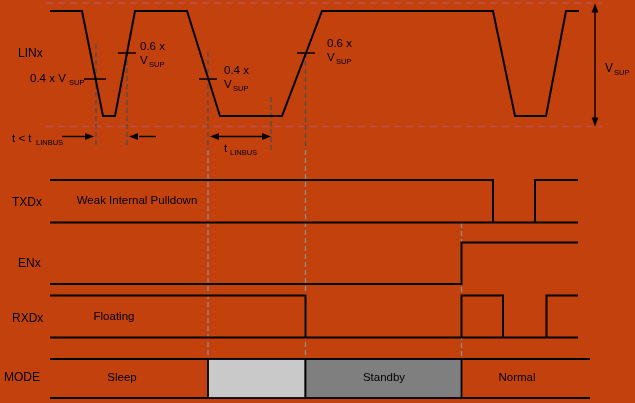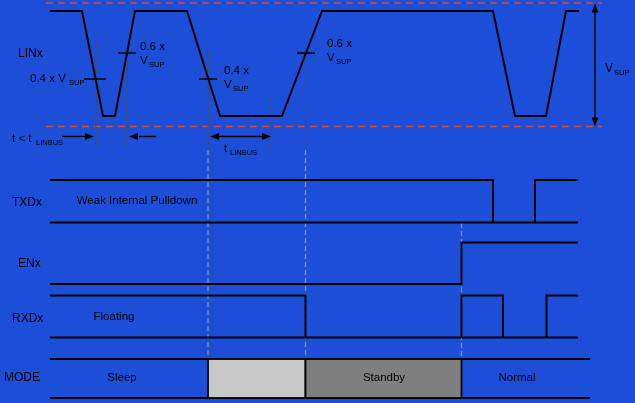--- a/index.html
+++ b/index.html
@@ -1,20 +1,20 @@
 <!DOCTYPE html>
 <html><head>
 <meta charset="utf-8">
 <style>
   html, body { margin: 0; padding: 0; background: #ffffff; }
   .stage {
     position: relative;
     width: 635px;
     height: 403px;
-    background: #1d4ed8;
+    background: #c2410c;
     font-family: "Liberation Sans", sans-serif;
     overflow: hidden;
   }
   svg { display: block; }
   text { fill: #000000; }
   .lbl   { font-size: 11.5px; }
   .lbl12 { font-size: 12px; }
   .sub   { font-size: 7.5px; }
   .mid   { text-anchor: middle; }
   .wire    { stroke: #000000; stroke-width: 2;   fill: none; stroke-linejoin: miter; }

